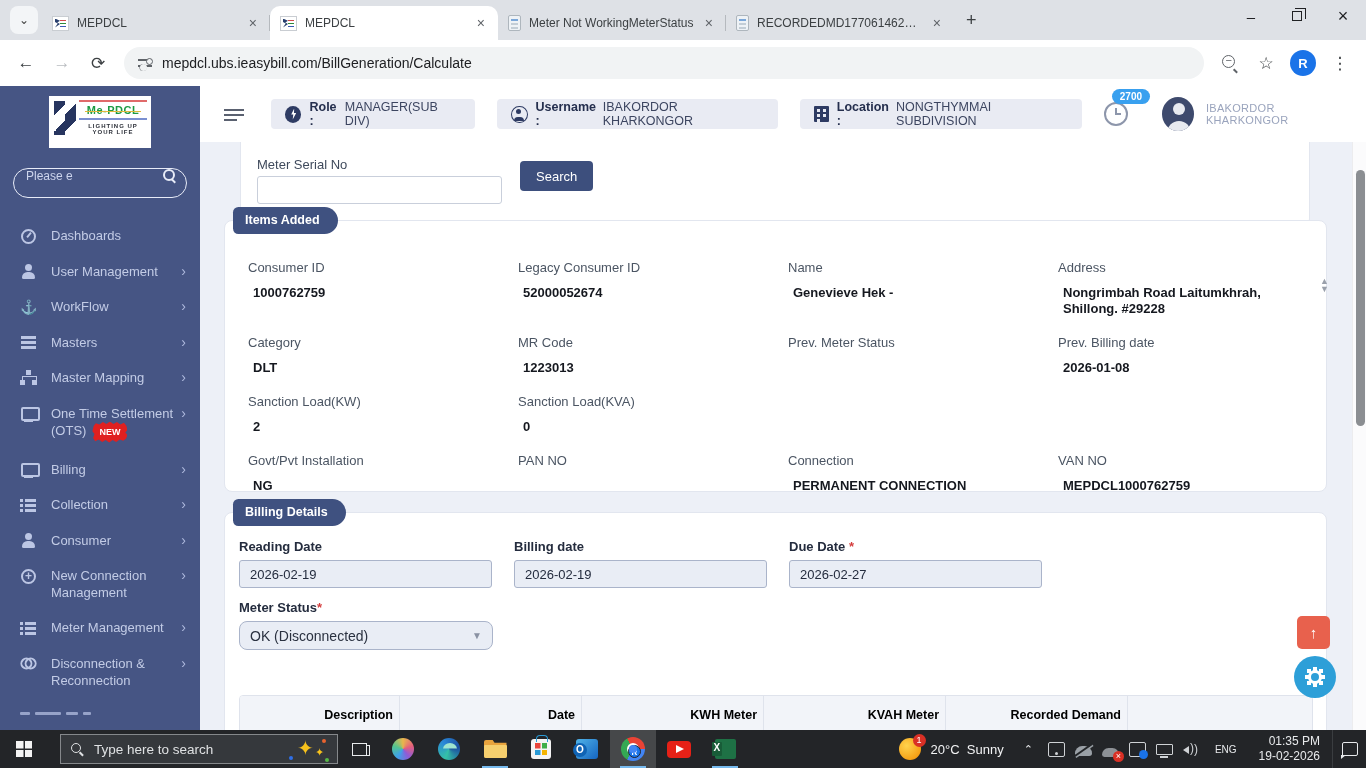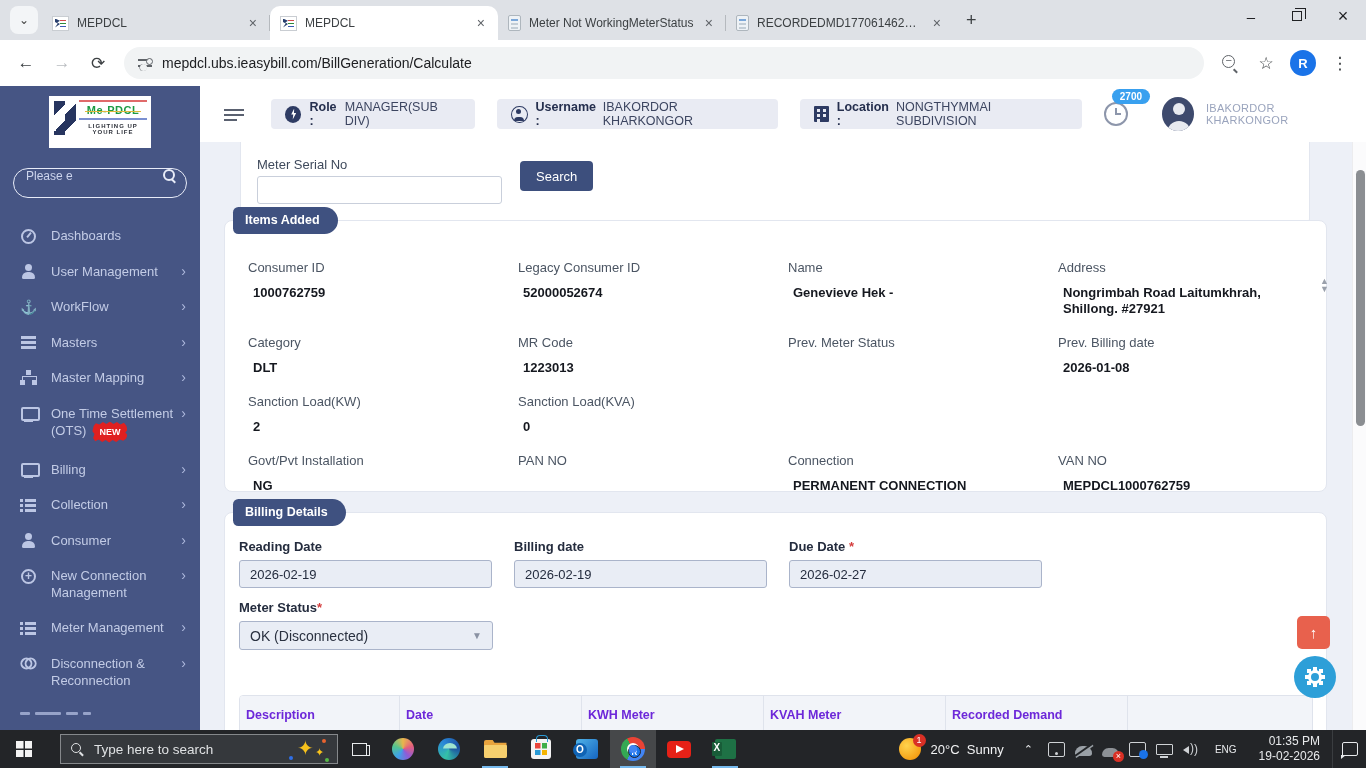--- a/index.html
+++ b/index.html
@@ -132,26 +132,26 @@
   .addr-arrows { position:absolute; right:2px; top:26px; display:flex; flex-direction:column; color:#9aa0ab; font-size:9px; line-height:8px; }
 
   .card-billing { top:370px; left:24px; width:1103px; height:420px; padding:26px 0 0 0; }
   .billing-form { padding-left:14px; position:relative; }
   .bf-label { font-size:13px; font-weight:bold; color:#242c3e; margin-bottom:6px; }
   .bf-label .req { color:#d43d3d; }
   .bill-row { display:flex; }
   .bill-col { width:275px; }
   .bill-input { width:253px; height:28px; background:#e9edf5; border:1px solid #aab4ca; border-radius:3px; font-size:13px; color:#242c3e; padding:0 10px; outline:none; }
   .meter-status { margin-top:12px; }
-  .select-box { width:254px; height:29px; background:#e9edf5; border:1px solid #aab4ca; border-radius:3px; font-size:14px; color:#2a3140; display:flex; align-items:center; padding:0 10px; justify-content:space-between; }
+  .select-box { width:254px; height:29px; background:#e9edf5; border:1px solid #aab4ca; border-radius:8px; font-size:14px; color:#2a3140; display:flex; align-items:center; padding:0 10px; justify-content:space-between; }
   .select-box .caret { color:#8a92a3; font-size:10px; }
 
   .bill-table { position:absolute; left:14px; top:156px; width:1074px; border:1px solid #dfe3ec; border-radius:4px 4px 0 0; overflow:hidden; background:#fff; }
   .bt-head { display:flex; background:#f2f4f9; border-bottom:1px solid #dfe3ec; }
-  .bt-head > div { padding:12px 6px; font-size:12.5px; font-weight:bold; color:#6d28d9; text-align:left; border-right:1px solid #dfe3ec; }
+  .bt-head > div { padding:12px 6px; font-size:12.5px; font-weight:bold; color:#000000; text-align:right; border-right:1px solid #dfe3ec; }
   .c-desc { width:160px; flex:none; }
   .c-else { width:182px; flex:none; }
 
   .fab-top { position:absolute; right:22px; top:474px; width:33px; height:33px; background:#e8614d; border-radius:5px; color:#fff; font-size:15px; display:flex; align-items:center; justify-content:center; }
   .fab-gear { position:absolute; right:16px; top:514px; width:42px; height:42px; background:#2d9fd8; border-radius:50%; color:#fff; display:flex; align-items:center; justify-content:center; }
   .gear-glyph { width:20px; height:20px; position:relative; }
   .gear-glyph::before { content:""; position:absolute; inset:3px; border:3px solid #fff; border-radius:50%; }
   .gear-glyph::after { content:""; position:absolute; inset:0; background:
       linear-gradient(#fff,#fff) 8px 0/4px 4px no-repeat, linear-gradient(#fff,#fff) 8px 16px/4px 4px no-repeat,
       linear-gradient(#fff,#fff) 0 8px/4px 4px no-repeat, linear-gradient(#fff,#fff) 16px 8px/4px 4px no-repeat,
@@ -414,21 +414,21 @@
             <div class="cell">
                 <div class="lb">Legacy Consumer ID</div>
                 <div class="vl">52000052674</div>
               </div>
             <div class="cell">
                 <div class="lb">Name</div>
                 <div class="vl">Genevieve  Hek -</div>
               </div>
             <div class="cell addr-cell">
                 <div class="lb">Address</div>
-                <div class="vl">Nongrimbah Road Laitumkhrah, Shillong. #27921</div>
+                <div class="vl">Nongrimbah Road Laitumkhrah, Shillong. #29228</div>
               <div class="addr-arrows">
                   <span>▲</span>
                   <span>▼</span>
                 </div>
               </div>
             <div class="cell">
                 <div class="lb">Category</div>
                 <div class="vl">DLT</div>
               </div>
             <div class="cell">

